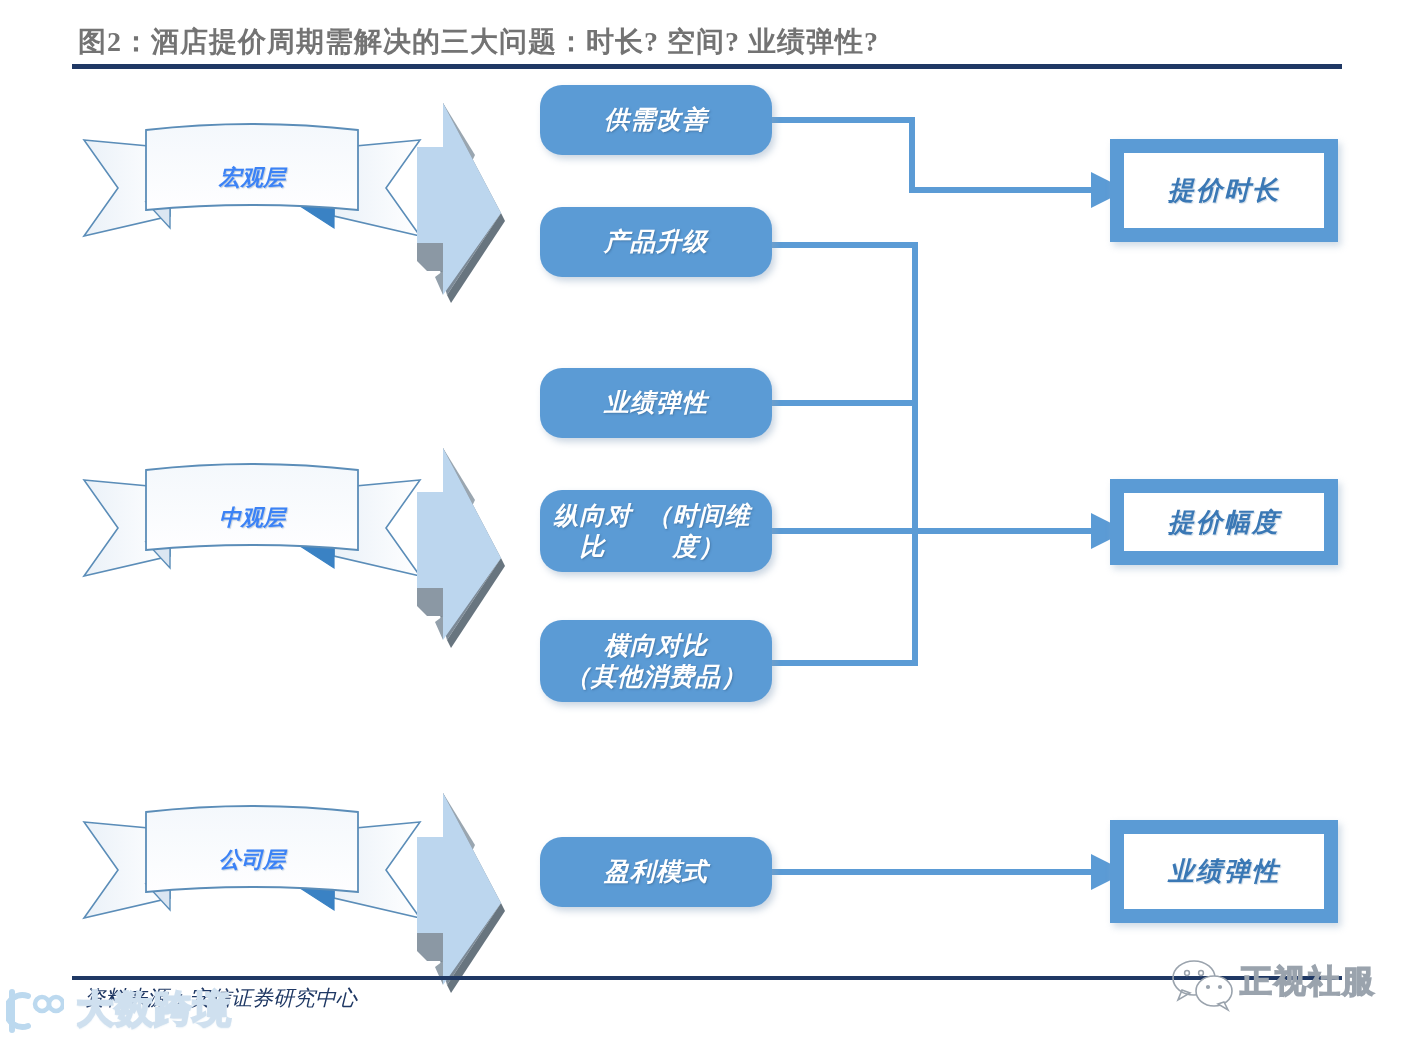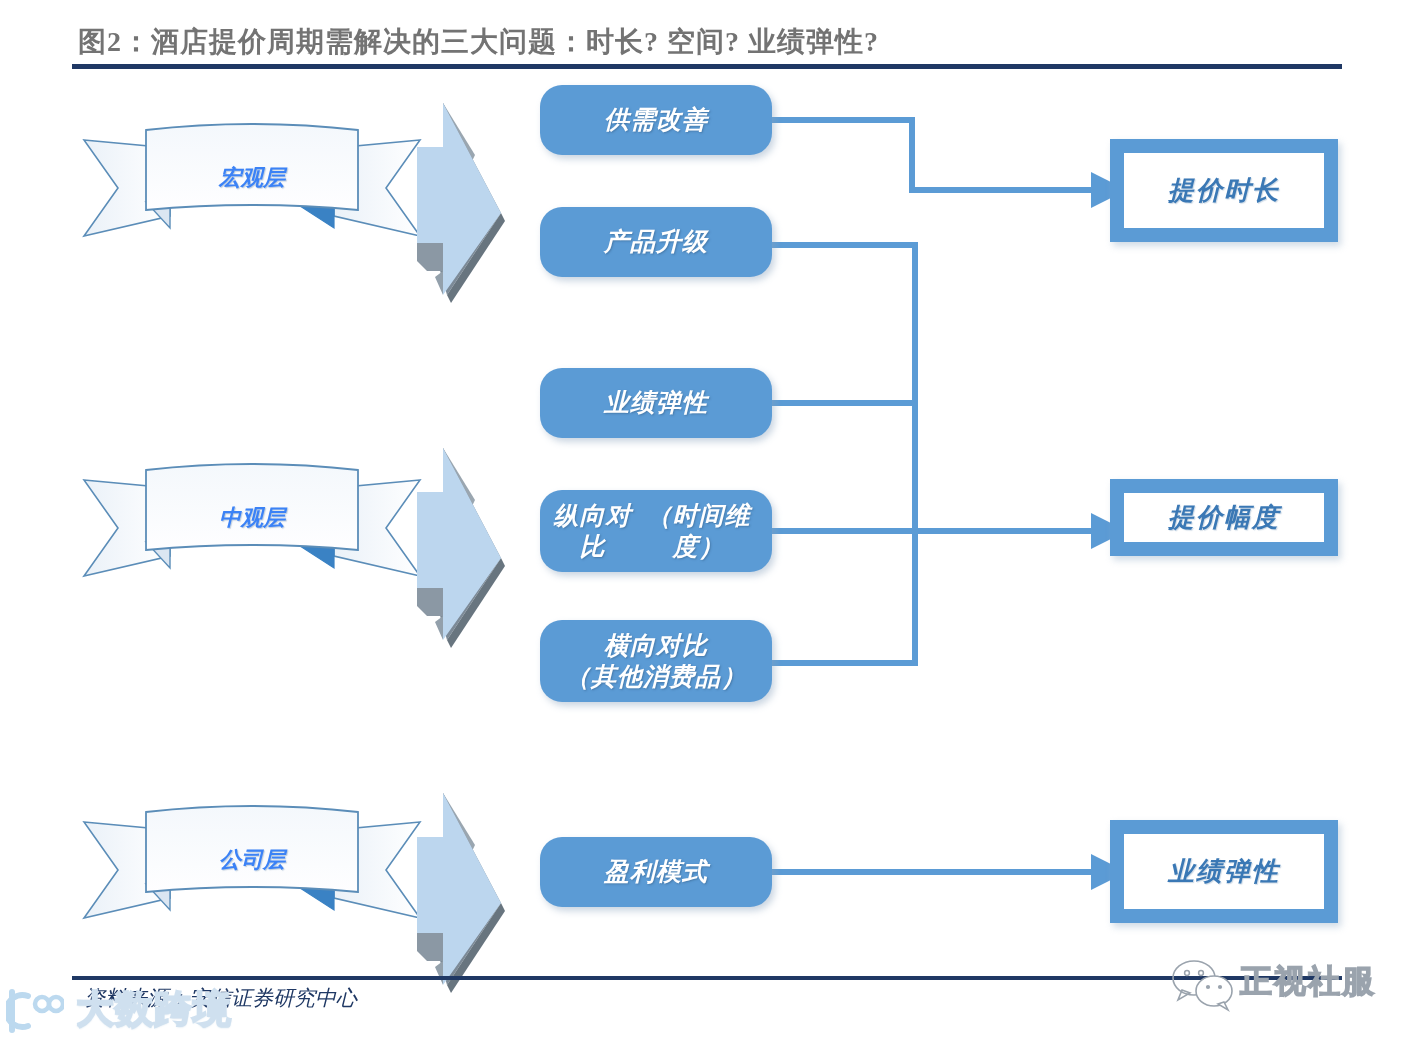--- a/index.html
+++ b/index.html
@@ -322,21 +322,21 @@
 
   <div class="node" style="left:540px; top:620px; width:232px; height:82px; flex-direction:column;">
     <span>横向对比</span>
     <span>（其他消费品）</span>
   </div>
 
   <div class="node" style="left:540px; top:837px; width:232px; height:70px;">盈利模式</div>
 
   <div class="outcome" style="left:1110px; top:139px; width:228px; height:103px;">提价时长</div>
 
-  <div class="outcome" style="left:1110px; top:479px; width:228px; height:77px;">提价幅度</div>
+  <div class="outcome" style="left:1110px; top:479px; width:228px; height:86px;">提价幅度</div>
 
   <div class="outcome" style="left:1110px; top:820px; width:228px; height:103px;">业绩弹性</div>
 
   <div id="bottom-rule"></div>
   <div id="source-note">资料来源：安信证券研究中心</div>
 
   <div id="wm-brand">
     <svg width="70" height="56" viewBox="0 0 70 56">
       <ellipse cx="26" cy="20" rx="21" ry="17" fill="none" stroke="#9aa3ad" stroke-width="1.6"></ellipse>
       <path d="M14,32 L10,42 L22,35 Z" fill="none" stroke="#9aa3ad" stroke-width="1.6"></path>

